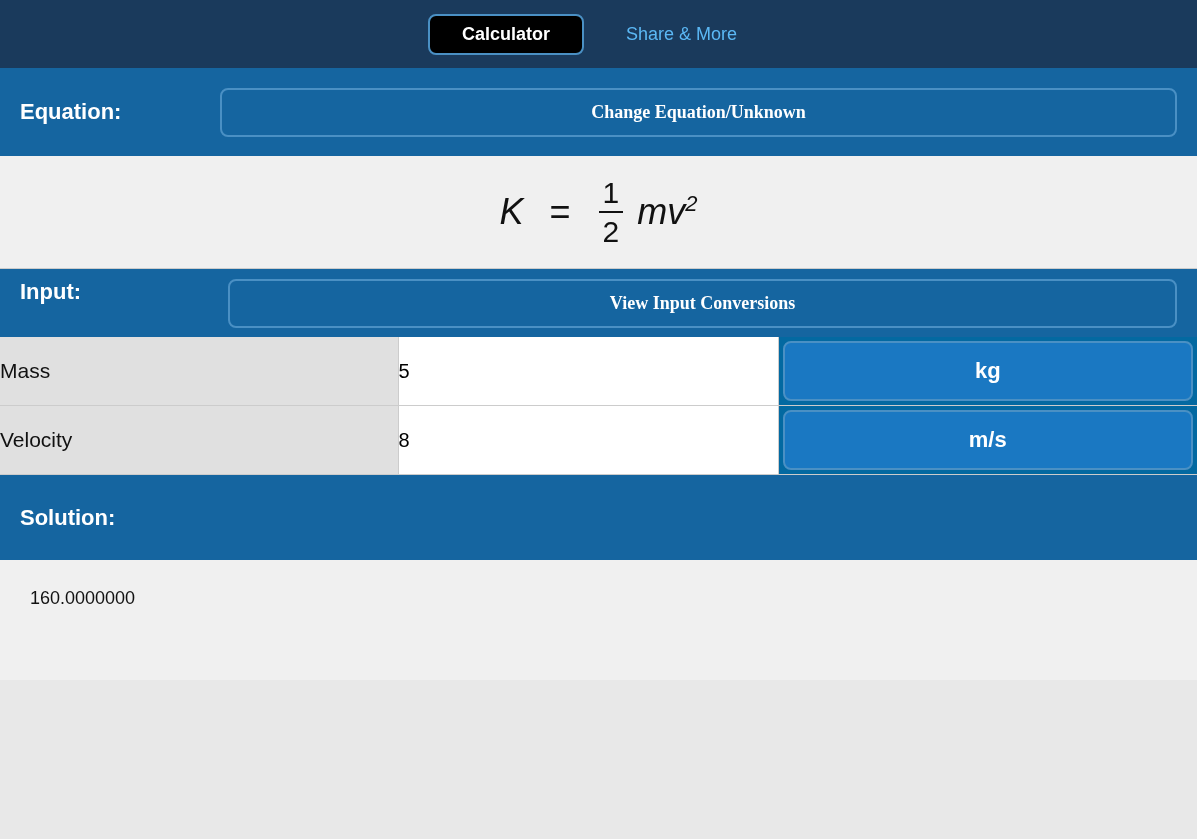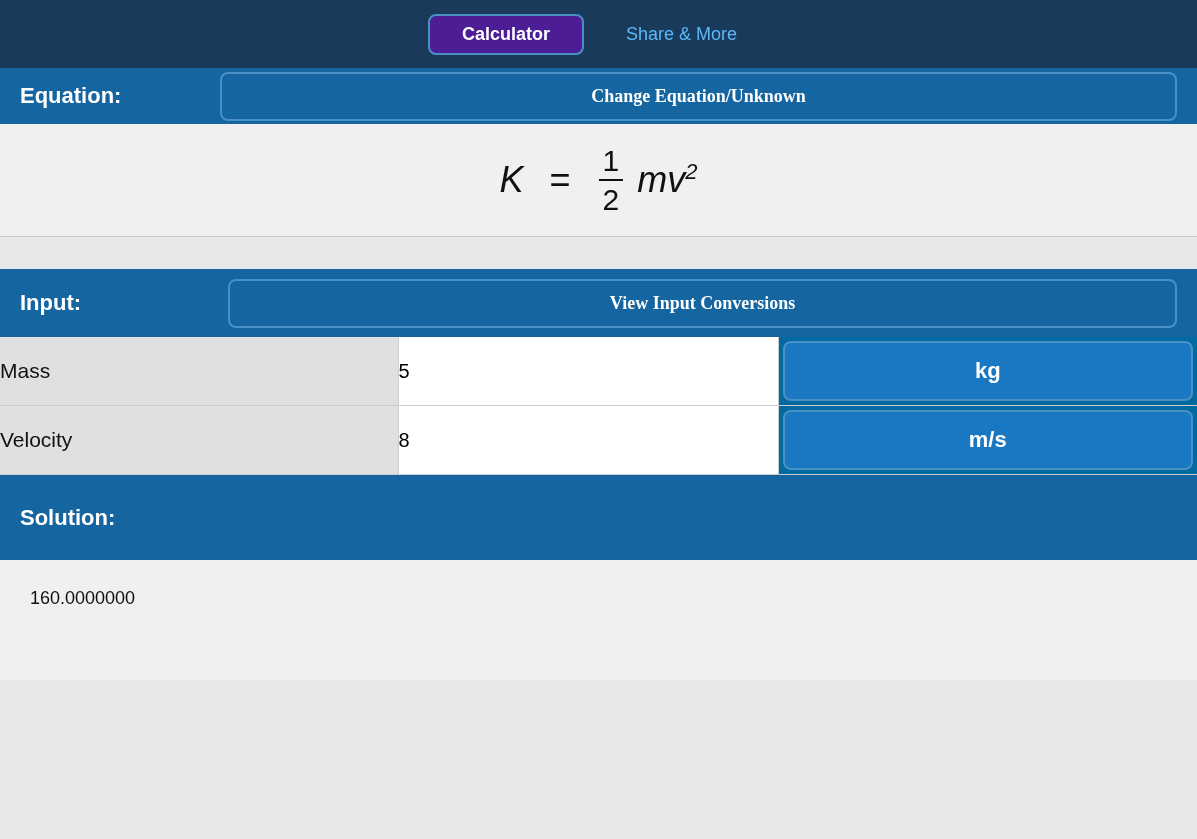--- a/index.html
+++ b/index.html
@@ -14,21 +14,21 @@
     .top-nav {
       background: #1a3a5c;
       display: flex;
       align-items: center;
       justify-content: center;
       gap: 10px;
       padding: 10px 20px;
       height: 68px;
     }
     .nav-tab-active {
-      background: #4c1d95;
+      background: #000000;
       border: 2px solid #4a90c4;
       border-radius: 8px;
       color: white;
       font-size: 18px;
       font-weight: bold;
       padding: 8px 32px;
       cursor: pointer;
     }
     .nav-tab-inactive {
       background: transparent;
@@ -38,21 +38,21 @@
       padding: 8px 32px;
       cursor: pointer;
     }
 
     
     .equation-row {
       background: #1565a0;
       display: flex;
       align-items: center;
       padding: 10px 20px;
-      height: 56px;
+      height: 88px;
       gap: 20px;
     }
     .equation-label {
       color: white;
       font-size: 22px;
       font-weight: bold;
       min-width: 180px;
     }
     .btn-blue {
       flex: 1;
@@ -106,25 +106,24 @@
     .formula-sup {
       font-size: 22px;
       vertical-align: super;
       font-style: italic;
     }
 
     
     .input-row {
       background: #1565a0;
       display: flex;
-      align-items: center;
+      align-items: flex-start;
       padding: 10px 20px;
       height: 68px;
       gap: 28px;
-      margin-top: 32px;
     }
     .input-label {
       color: white;
       font-size: 22px;
       font-weight: bold;
       min-width: 180px;
     }
 
     
     .data-table {

